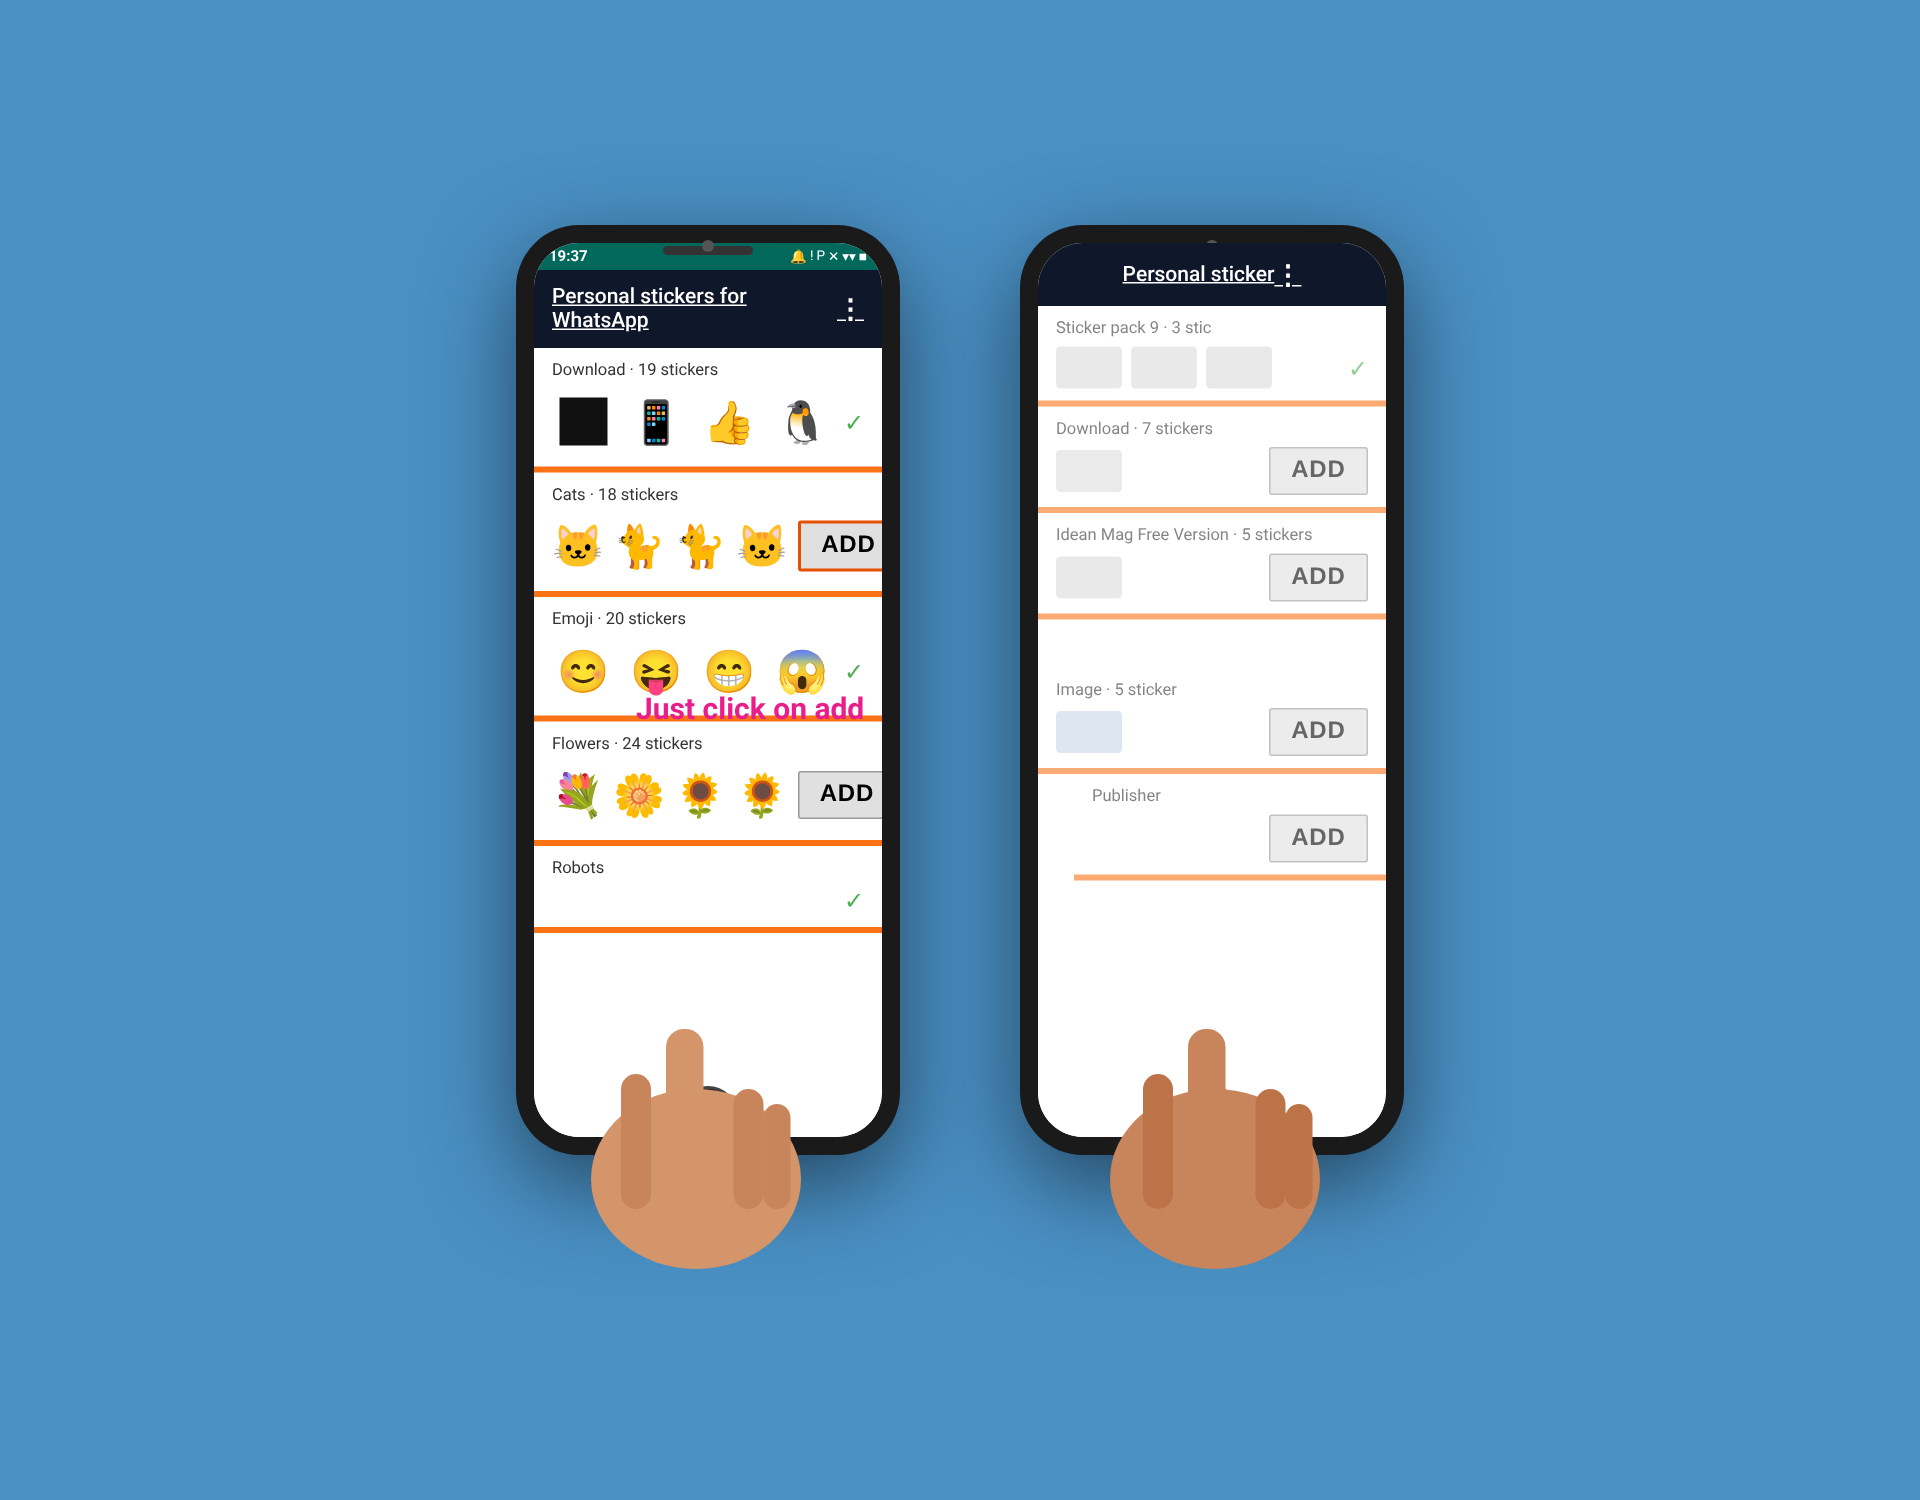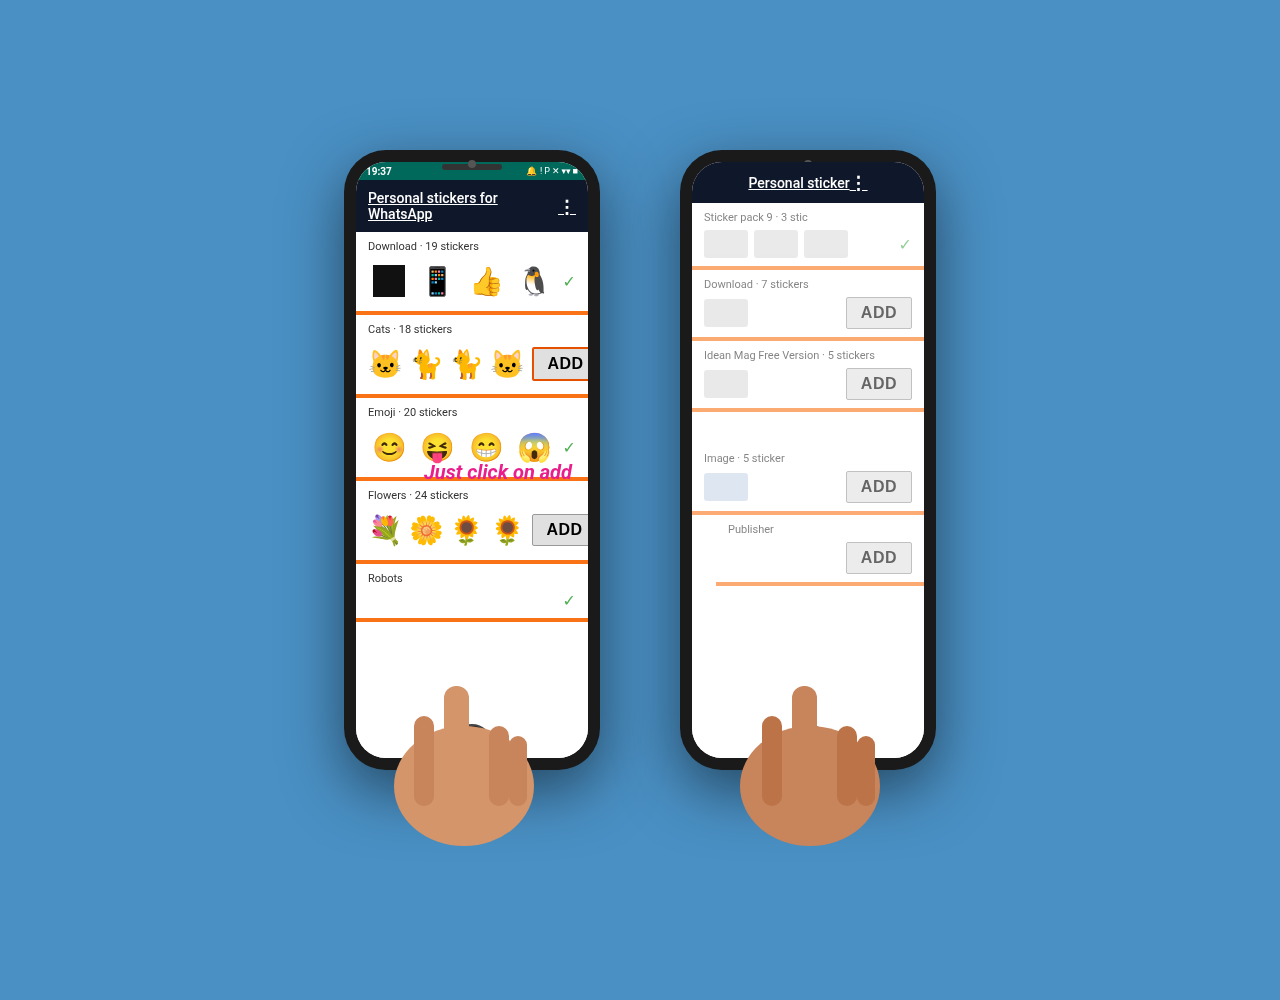--- a/index.html
+++ b/index.html
@@ -150,21 +150,20 @@
     }
     .add-btn.highlighted {
       border: 2px solid #e65100;
     }
 
     
     .annotation {
       position: absolute;
       color: #e91e8c;
       font-size: 20px;
-      font-style: italic;
       font-weight: bold;
       pointer-events: none;
       white-space: nowrap;
     }
 
     
     .black-square {
       width: 32px;
       height: 32px;
       background: #111;

